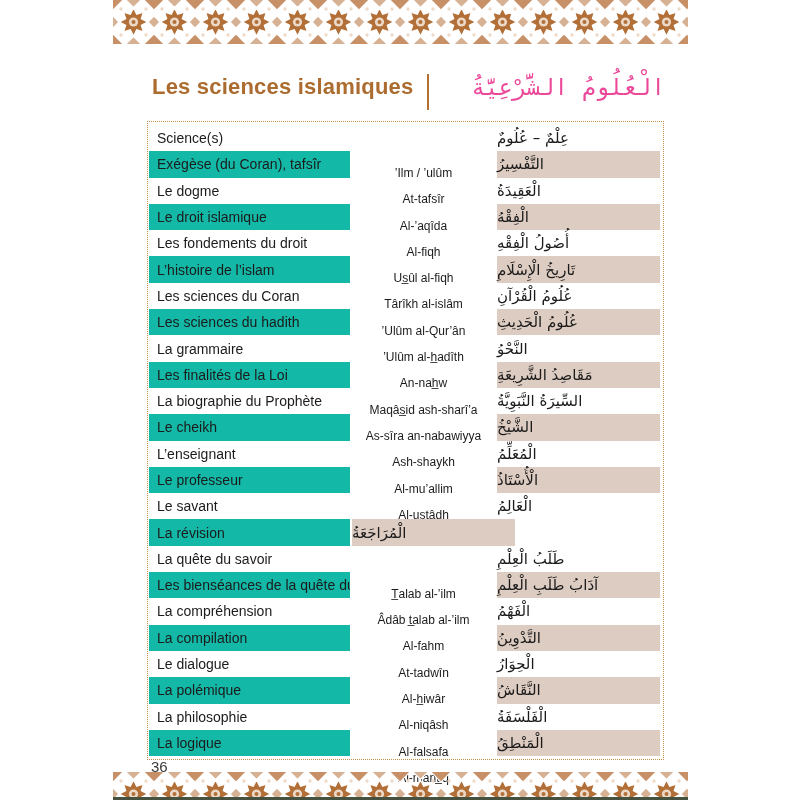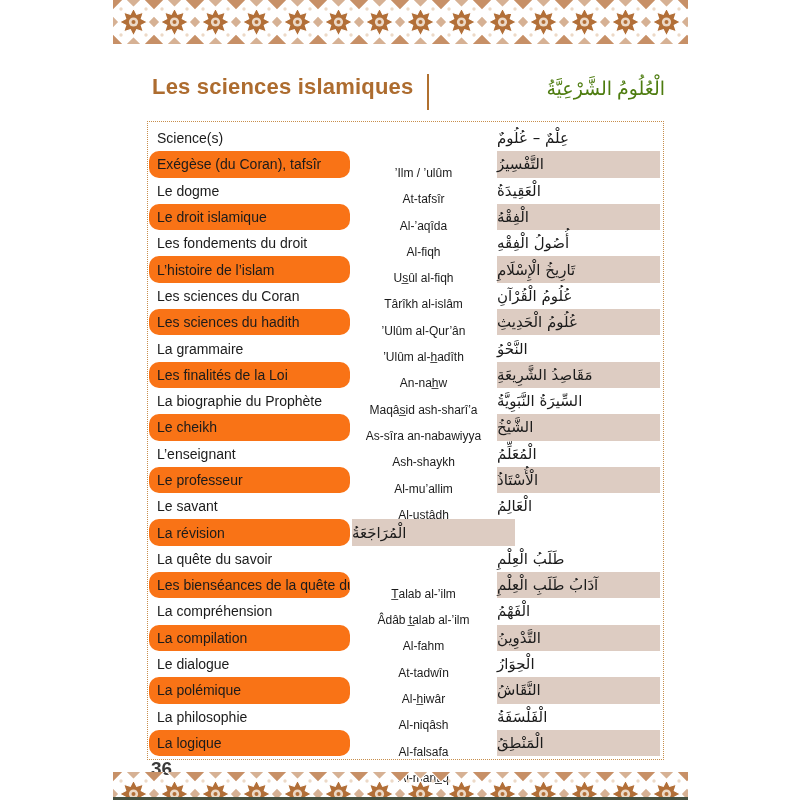--- a/index.html
+++ b/index.html
@@ -12,38 +12,38 @@
   .ornament { position:absolute; left:113px; width:575px; overflow:hidden; display:flex; }
   .ornament.top { top:0; height:44px; }
   .ornament.bottom { top:772px; height:25px; }
   .ornament svg { flex:none; display:block; }
   .page-edge { position:absolute; left:113px; top:797px; width:575px; height:3px; background:#475140; }
 
   
   .header { position:absolute; left:152px; top:64px; width:513px; height:52px; display:flex; align-items:flex-start; }
   .title-fr { margin:0; padding-top:10px; font-size:22px; font-weight:bold; color:#ad6c2f; letter-spacing:0.2px; }
   .title-sep { width:2px; height:36px; background:#b0702f; margin-left:14px; margin-top:10px; }
-  .title-ar { margin-left:auto; font-family:Liberation Serif, serif; font-size:19px; color:#4d7c0f; direction:rtl; line-height:50px; white-space:nowrap; }
+  .title-ar { margin-left:auto; font-family:Liberation Mono, monospace; font-size:23px; color:#ec4899; direction:rtl; line-height:50px; white-space:nowrap; }
 
   
   .vocab-table {
     position:absolute; left:147px; top:121px; width:517px;
     border:1px dotted #c78e4c; padding:3px 1px; box-sizing:border-box;
   }
   .row { display:flex; height:26.3px; }
   .cell { display:flex; align-items:center; box-sizing:border-box; color:#1b1b1b; }
   .c1 { width:201px; padding-left:8px; font-size:14px; white-space:nowrap; overflow:hidden; }
   .c2 { width:143px; margin-left:2px; justify-content:center; font-size:12px; white-space:nowrap;margin-top:48px; }
   .c3 { width:163px; margin-left:2px; justify-content:flex-end; padding-right:8px;
         font-family:"DejaVu Sans", sans-serif; font-size:15px; direction:rtl; line-height:26px; white-space:nowrap; }
-  .row.shaded .c1 { background:#f97316;border-radius:10px; }
+  .row.shaded .c1 { background:#14b8a6; }
   .row.shaded .c2 { background:#14b8a6; }
   .row.shaded .c3 { background:#ddccc2; }
 
-  .pagenum { position:absolute; left:151px; top:758px; font-size:19px; color:#3a3a3a;font-weight:bold; }
+  .pagenum { position:absolute; left:151px; top:758px; font-size:15px; color:#3a3a3a; }
 </style>
 </head>
 <body>
 
 <div class="page">
 
   <div class="ornament top">
       <svg width="41" height="44" viewBox="0 0 41 44">
         <polygon points="0,-10 10,0 0,10 -10,0" fill="#c79067" stroke="#fff" stroke-width="1.2"></polygon>
         <polygon points="41,-10 51,0 41,10 31,0" fill="#c79067" stroke="#fff" stroke-width="1.2"></polygon>

